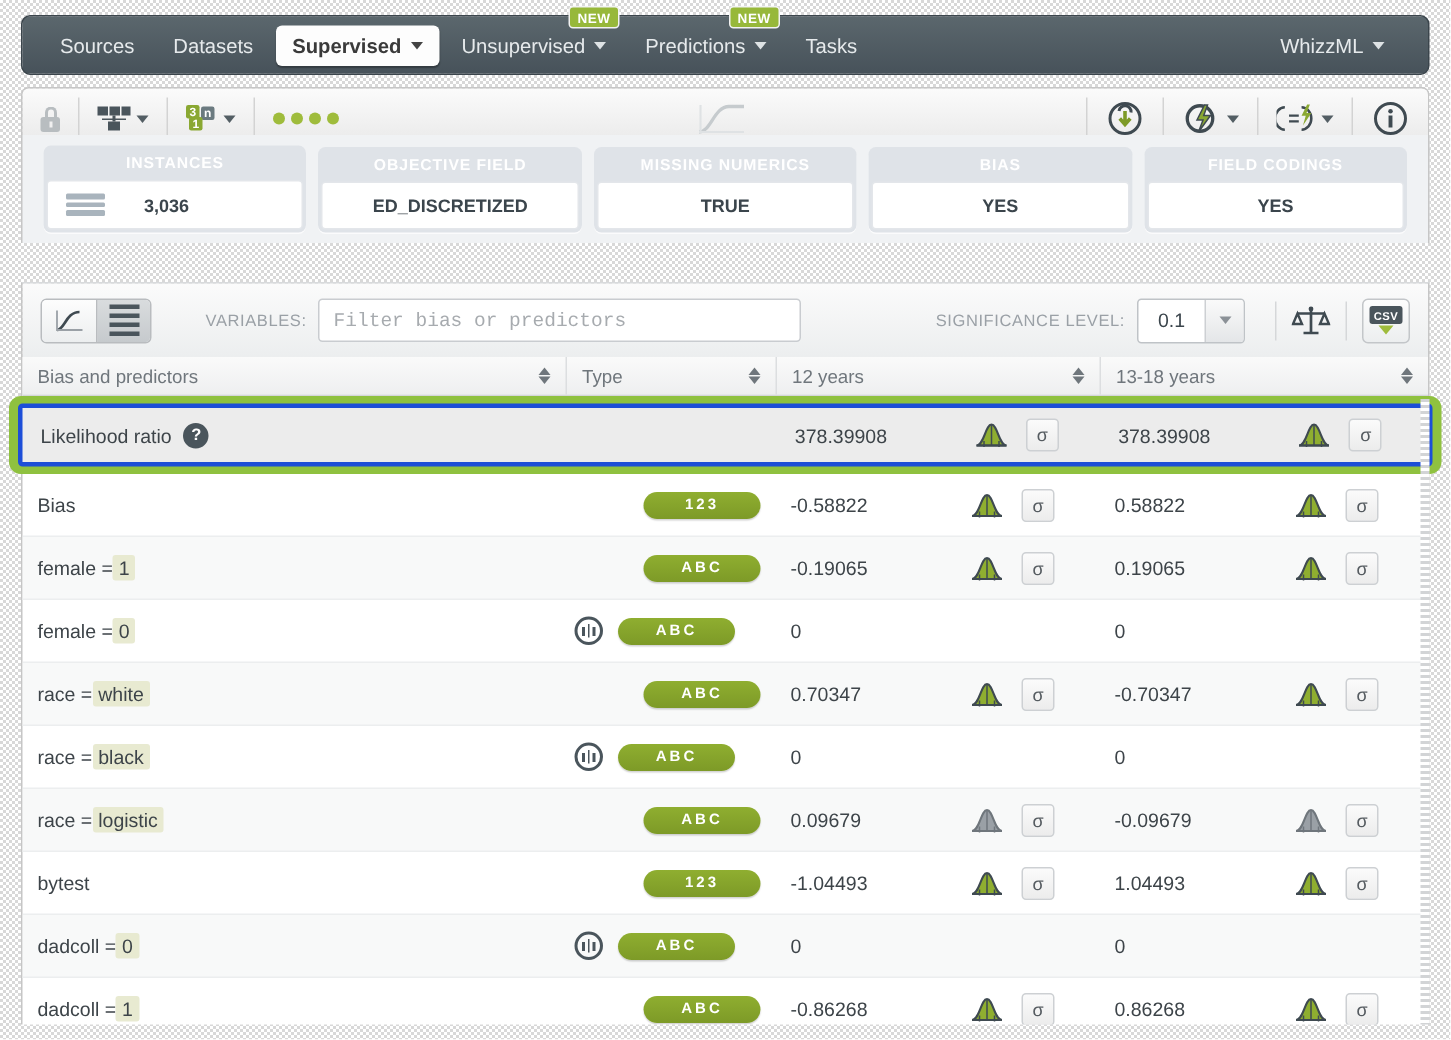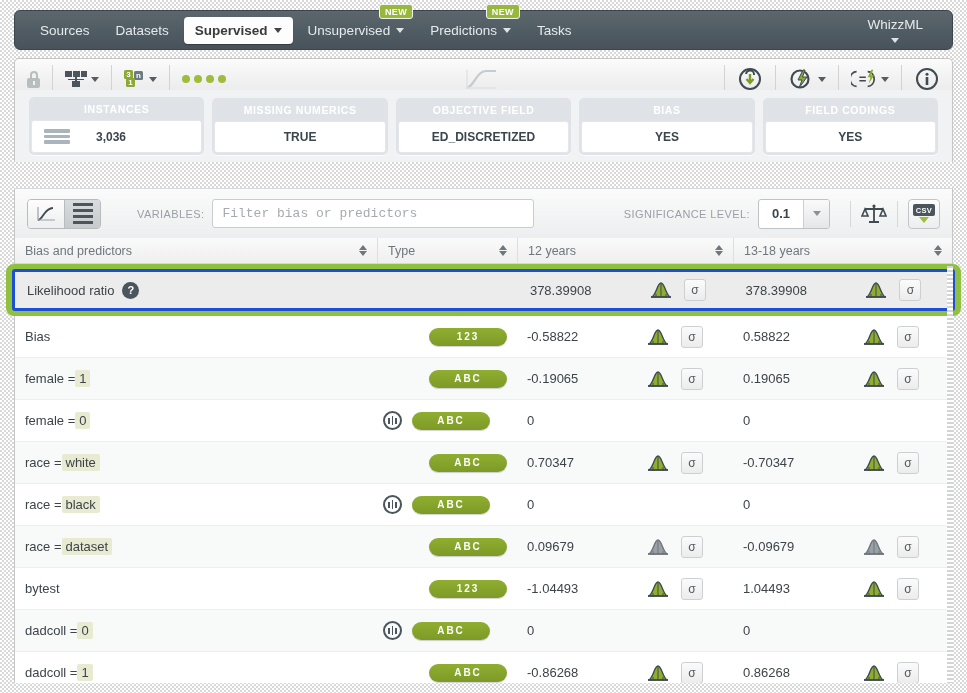--- a/index.html
+++ b/index.html
@@ -56,21 +56,21 @@
     top: -13px; right: 2px;
     background: #97b83a;
     color: #fff;
     font-size: 9px;
     font-weight: bold;
     letter-spacing: .4px;
     padding: 2px 5px 1px;
     border-radius: 3px;
     border: 1px solid #f2f2f2;
   }
-  .nav-right { margin-left: auto; flex-direction: column; }
+  .nav-right { margin-left: auto; }
 
   
   .toolbar {
     position: absolute; left: 14px; top: 58px;
     width: 939px; height: 44px;
     background: linear-gradient(#fbfbfb, #e8e8e8);
     border: 1px solid #c6c6c6;
     border-radius: 5px 5px 0 0;
     border-bottom: 3px solid #4a555c;
     display: flex; align-items: center;
@@ -187,21 +187,21 @@
   .var-input::placeholder { color: #a7abaf; }
 
   .sig-label { margin-left: auto; font-size: 11px; color: #9aa0a6; letter-spacing: .4px; }
   .sig-select {
     margin-left: 8px;
     display: flex; align-items: center;
     border: 1px solid #bfc3c7; border-radius: 3px;
     height: 30px; overflow: hidden;
     background: #fff;
   }
-  .sig-select .v { width: 44px; text-align: center; font-size: 13px; color: #3b454c; font-weight: bold; }
+  .sig-select .v { width: 44px; text-align: center; font-size: 13px; color: #3b454c; }
   .sig-select .arrow {
     width: 26px; height: 100%;
     background: linear-gradient(#fafafa, #e4e6e8);
     border-left: 1px solid #cdd0d3;
     display: flex; align-items: center; justify-content: center;
   }
   .arrow-d { width:0;height:0;border-left:4px solid transparent;border-right:4px solid transparent;border-top:5px solid #8b9197;}
   .bar-sep { width: 1px; height: 26px; background: #d5d7d9; margin: 0 10px; }
   .csv-btn {
     width: 32px; height: 30px; border: 1px solid #c3c6c9; border-radius: 4px;
@@ -451,26 +451,26 @@
       <div class="val">
         <span class="hamb">
             <i></i>
             <i></i>
             <i></i>
           </span>
         <span>3,036</span>
       </div>
     </div>
     <div class="stat">
+      <div class="lbl">OBJECTIVE FIELD</div>
+      <div class="val">ED_DISCRETIZED</div>
+    </div>
+    <div class="stat">
       <div class="lbl">MISSING NUMERICS</div>
       <div class="val">TRUE</div>
-    </div>
-    <div class="stat">
-      <div class="lbl">OBJECTIVE FIELD</div>
-      <div class="val">ED_DISCRETIZED</div>
     </div>
     <div class="stat">
       <div class="lbl">BIAS</div>
       <div class="val">YES</div>
     </div>
     <div class="stat">
       <div class="lbl">FIELD CODINGS</div>
       <div class="val">YES</div>
     </div>
   </div>
@@ -674,21 +674,21 @@
             <span class="spacer-icons"></span>
           </div>
           <div class="cell c-v2">
             <span class="valnum">0</span>
             <span class="spacer-icons"></span>
           </div>
         </div>
         <div class="row alt">
           <div class="cell c-name">
             <span class="lbl-eq">race = </span>
-            <span class="hl">dataset</span>
+            <span class="hl">logistic</span>
           </div>
           <div class="cell c-type">
             <span class="pill">ABC</span>
           </div>
           <div class="cell c-v1">
             <span class="valnum">0.09679</span>
             <span class="dist"><svg width="26" height="20" viewBox="0 0 26 20">
                 <path d="M3 17 C8 17, 9 3, 13 3 C17 3, 18 17, 23 17 Z" fill="#9aa0a6" stroke="#6f767c" stroke-width="1.4"></path>
                 <path d="M3 17 L23 17" stroke="#6f767c" stroke-width="1.4"></path>
                 <path d="M13 3 L13 17 M8 14 L8 18 M18 14 L18 18" stroke="#6f767c" stroke-width="1"></path>

